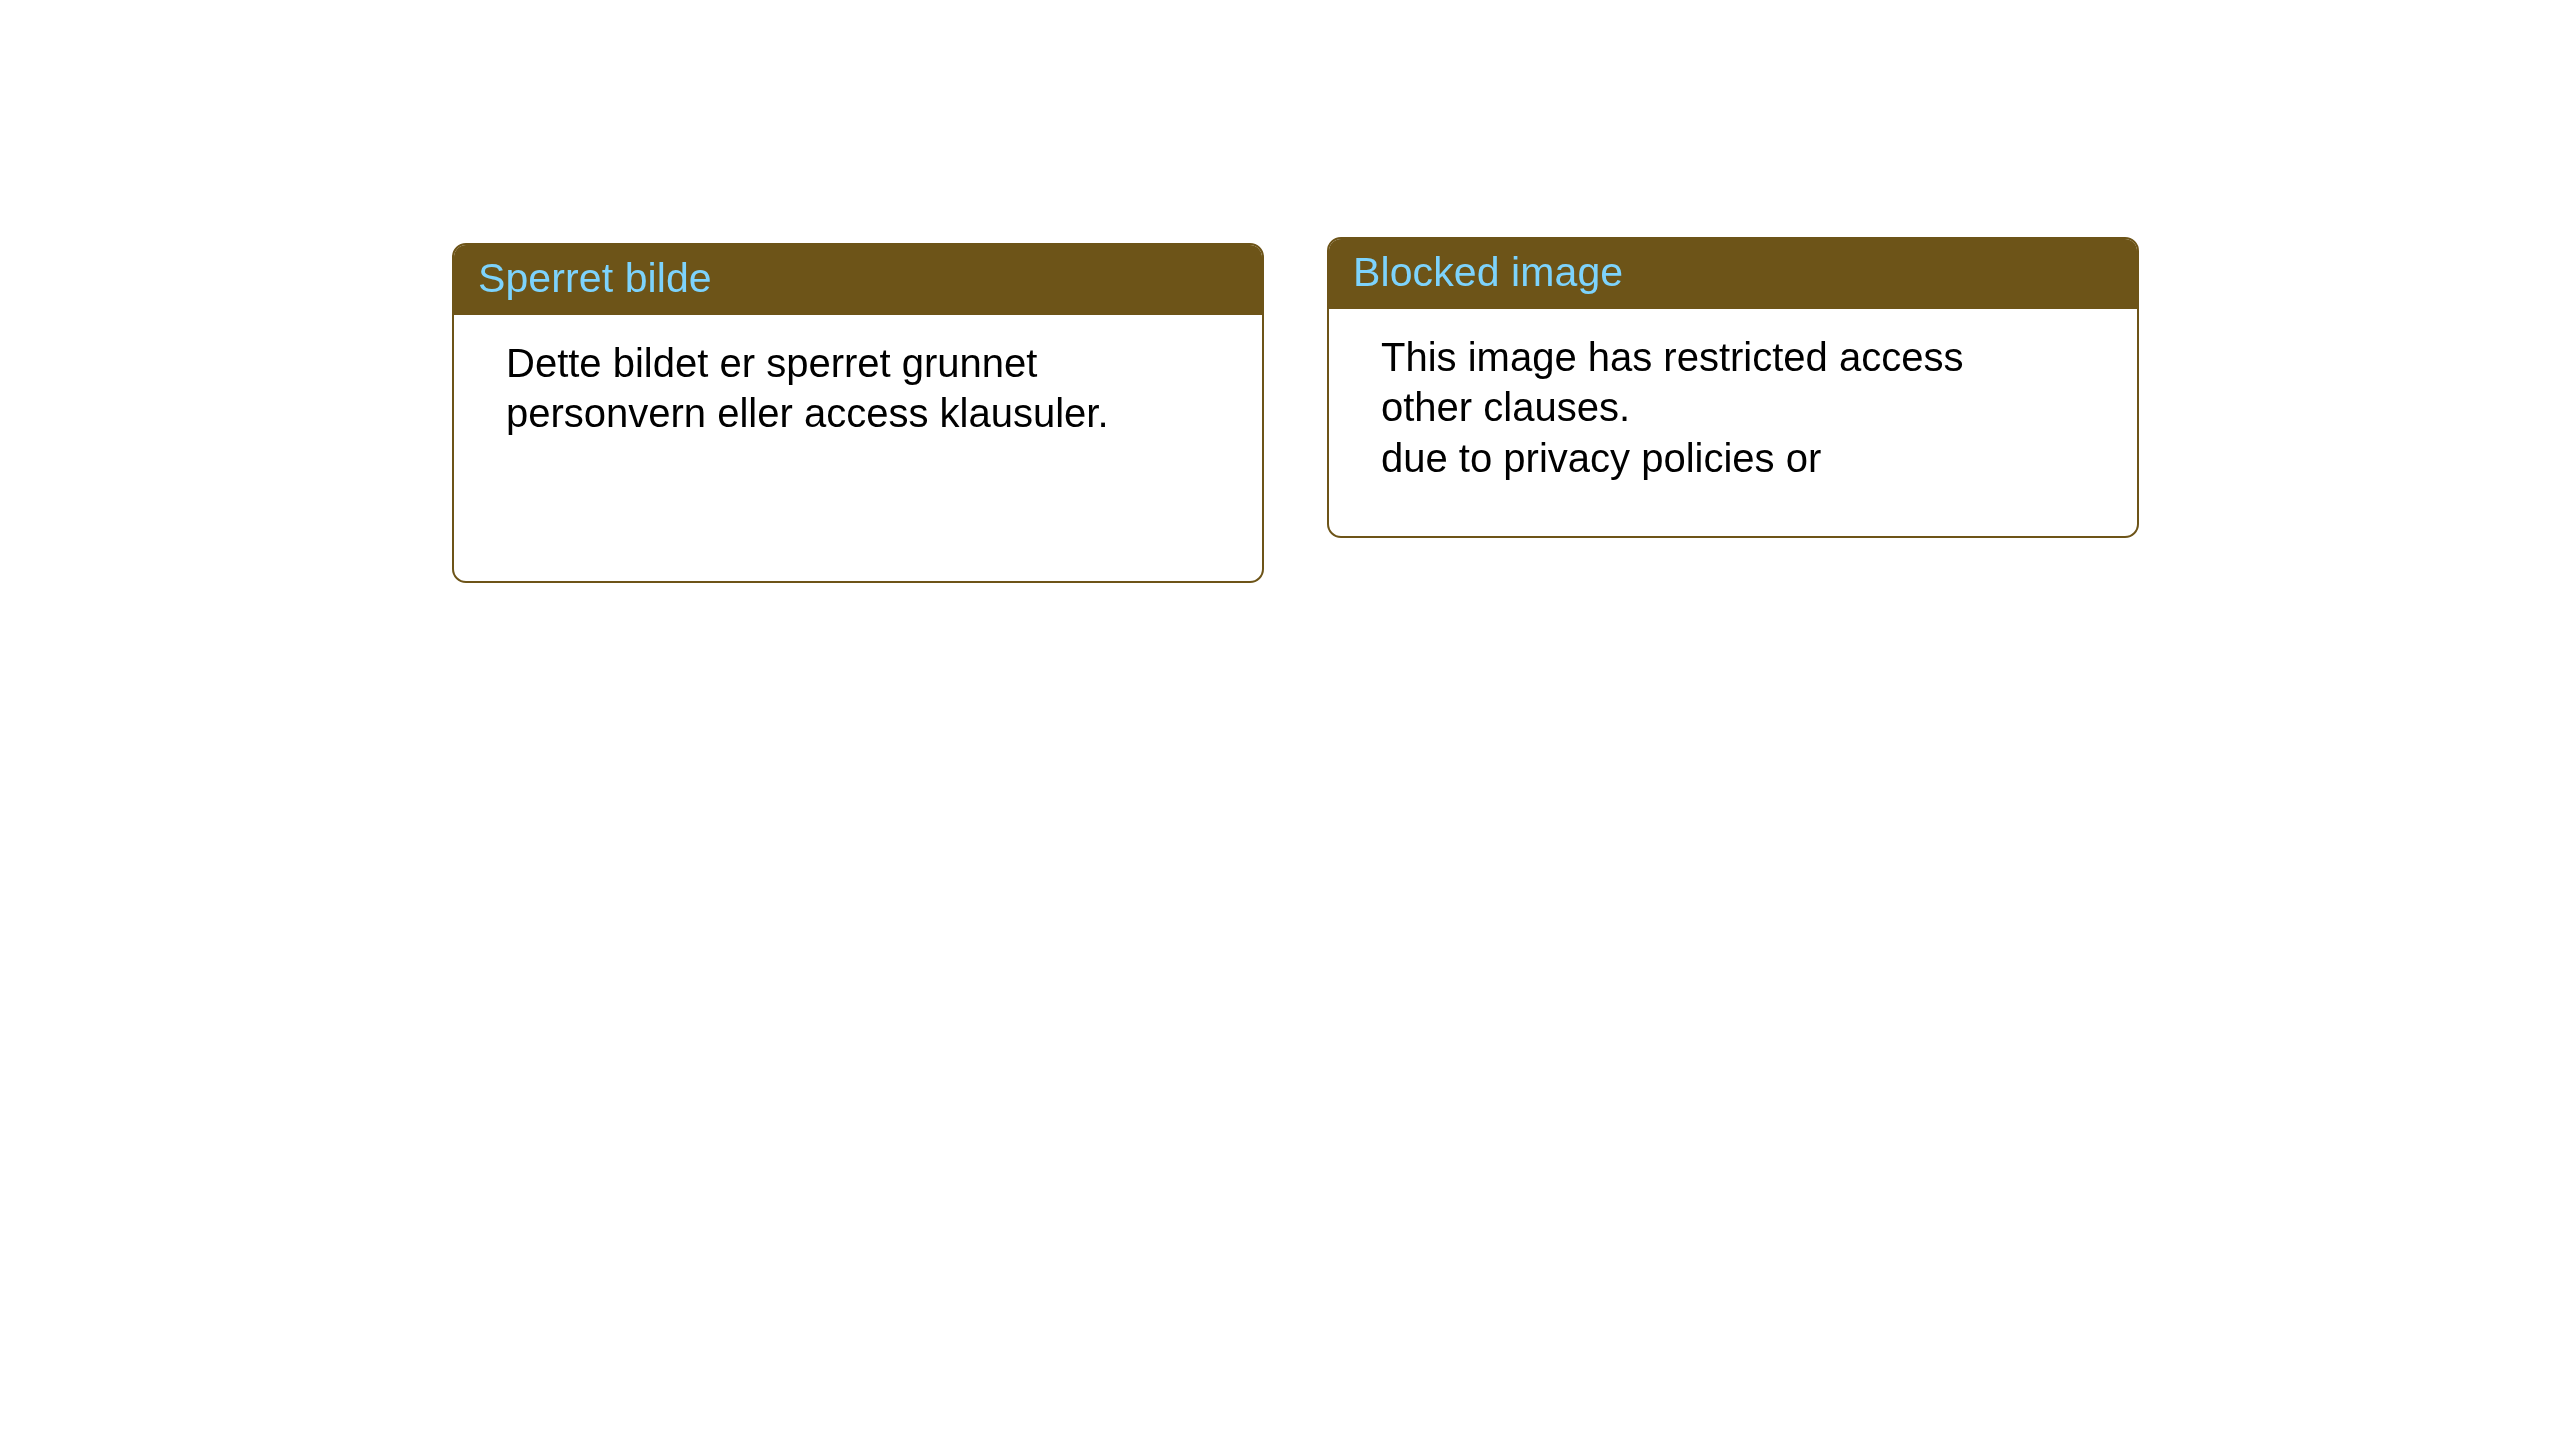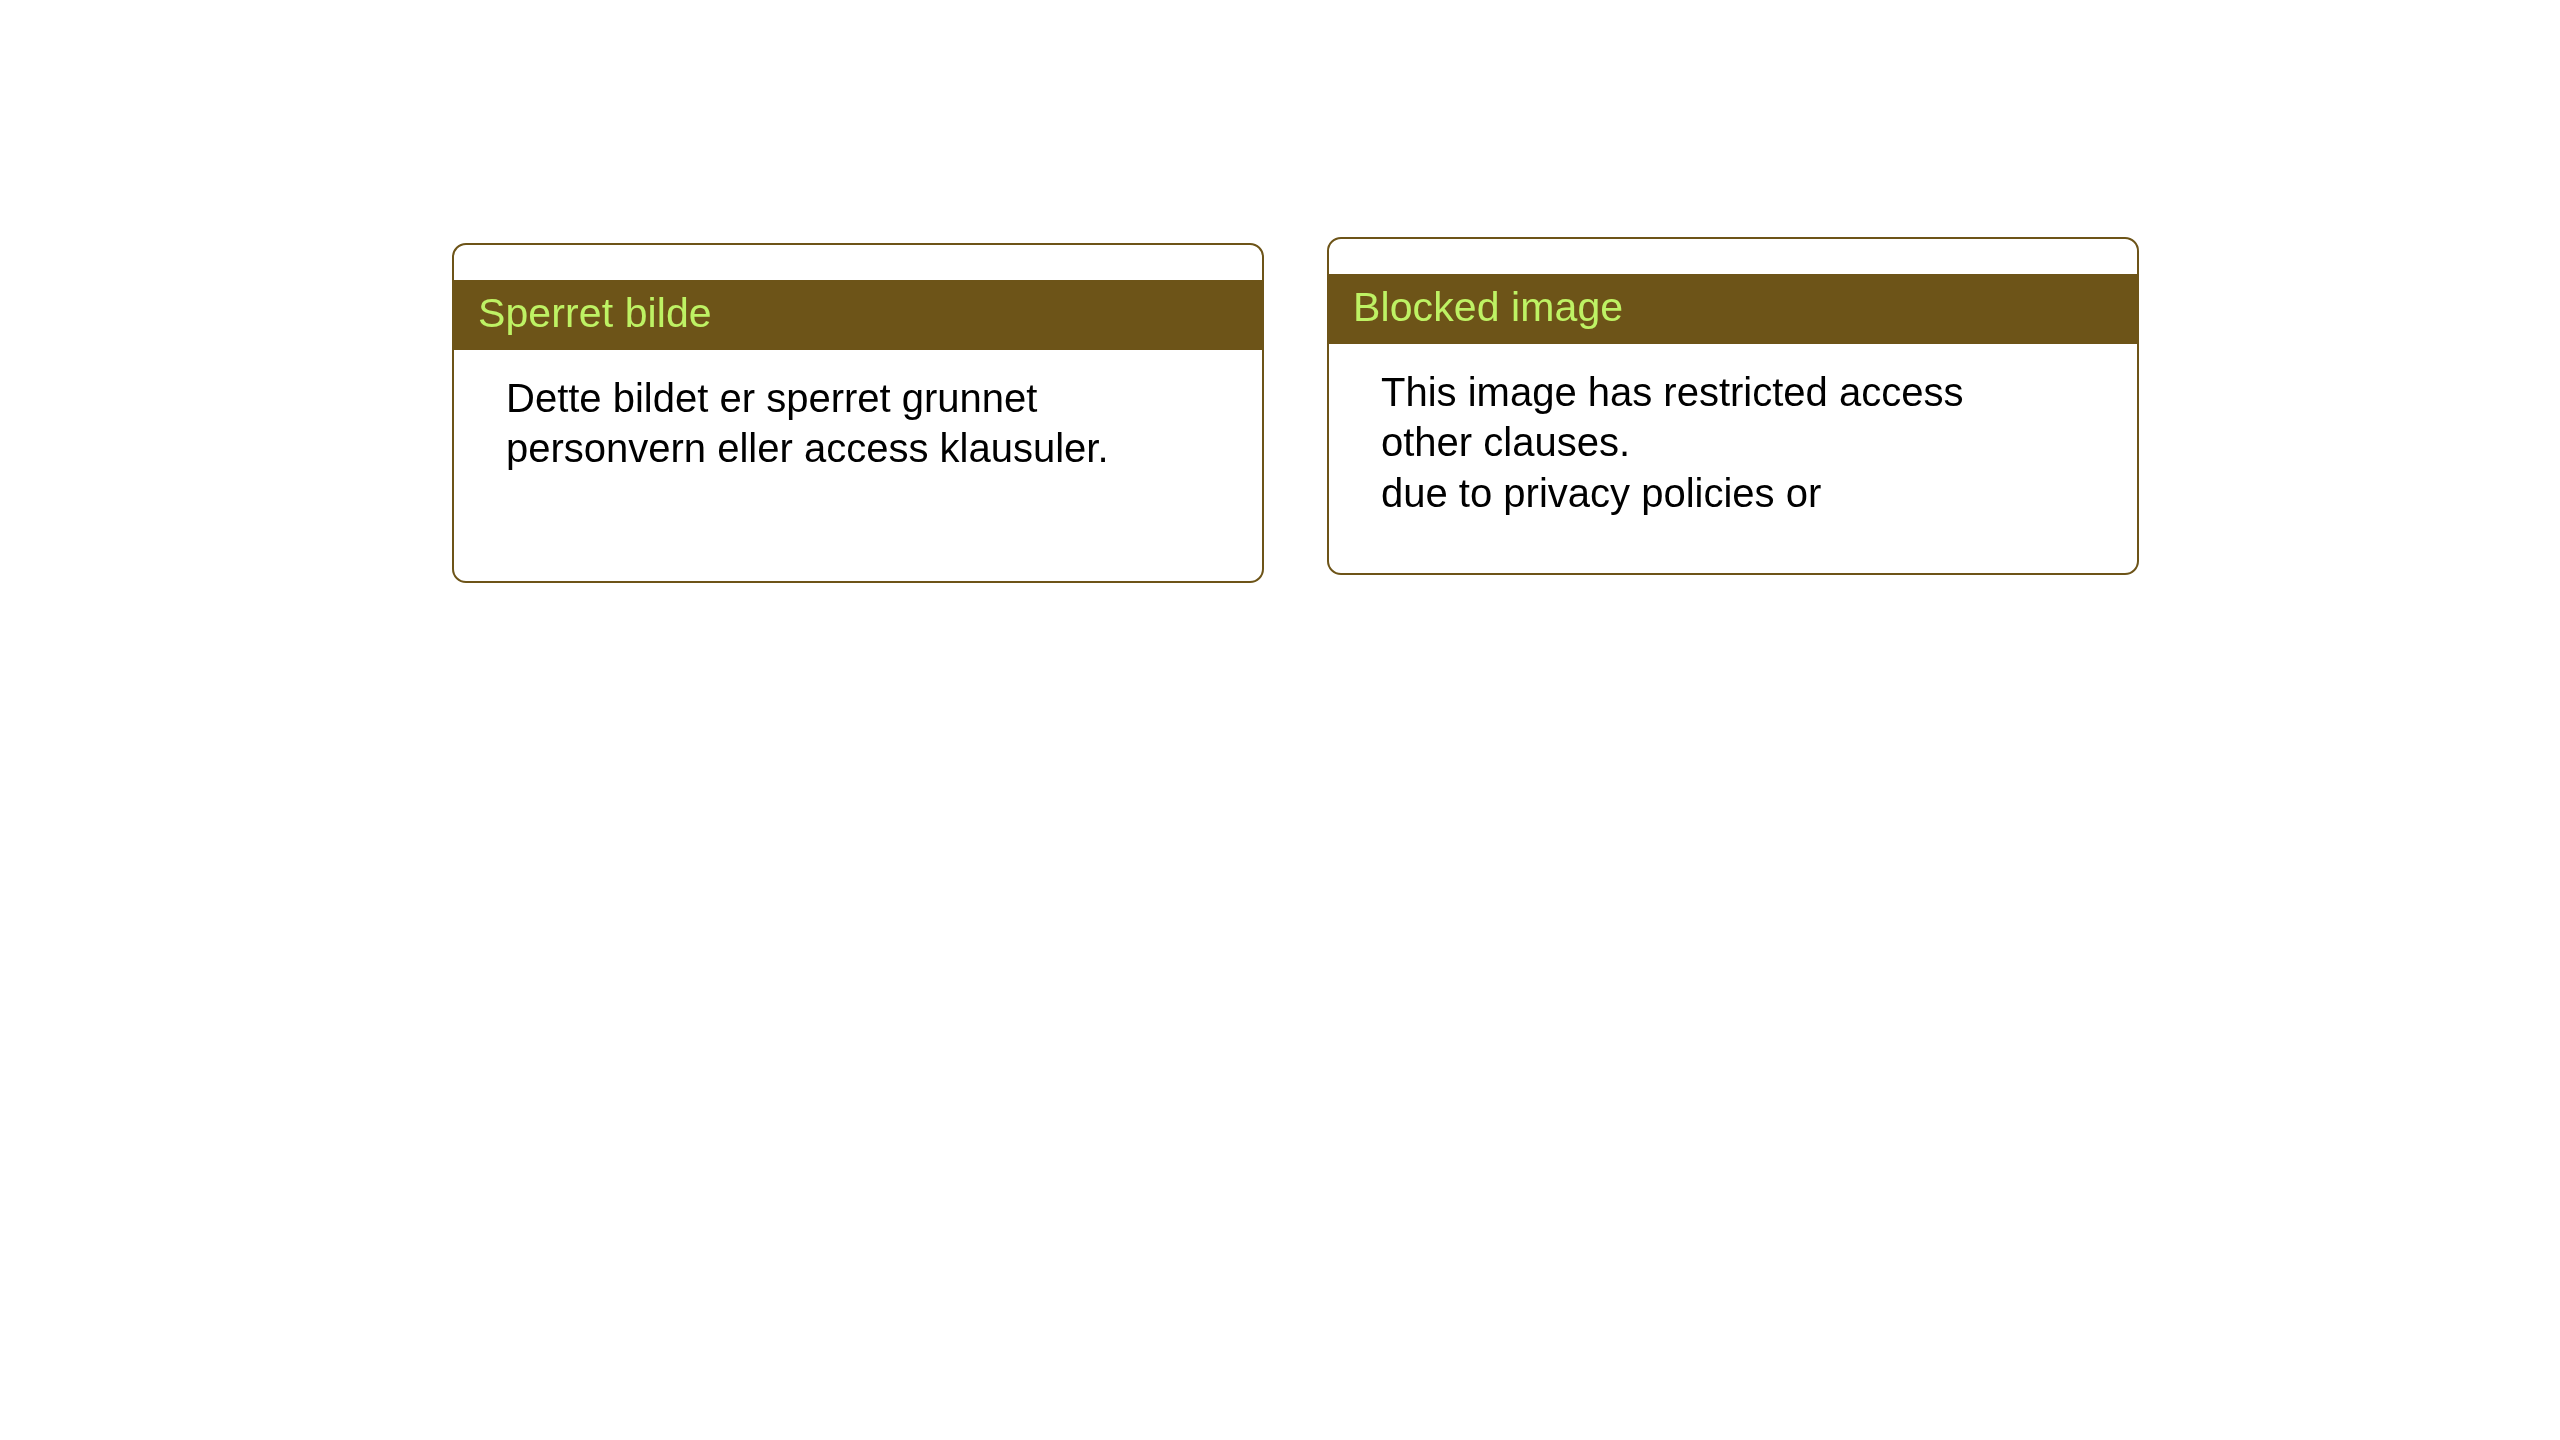--- a/index.html
+++ b/index.html
@@ -26,27 +26,26 @@
     box-sizing: border-box;
     background: #ffffff;
     border: 2px solid #6d5418;
     border-radius: 14px;
     overflow: hidden;
   }
 
   .card-header {
     box-sizing: border-box;
     background: #6d5418;
-    color: #bef264;
+    color: #7dd3fc;
     font-size: 41px;
     line-height: 1.0;
     padding: 13px 24px 16px 24px;
     white-space: nowrap;
     letter-spacing: 0.1px;
-    margin-top: 35px;
   }
 
   .card-body {
     box-sizing: border-box;
     padding: 23px 26px 20px 26px;
     color: #000000;
     font-size: 40px;
     line-height: 1.26;
     margin-left: 26px;
   }
@@ -62,21 +61,21 @@
     top: 243px;
     width: 812px;
     height: 340px;
   }
 
   
   #card-en {
     left: 1327px;
     top: 237px;
     width: 812px;
-    height: 338px;
+    height: 301px;
   }
 </style>
 </head>
 <body>
 
 <div class="stage">
 
   <div class="notice-card" id="card-no">
     <div class="card-header">Sperret bilde</div>
     <div class="card-body">

